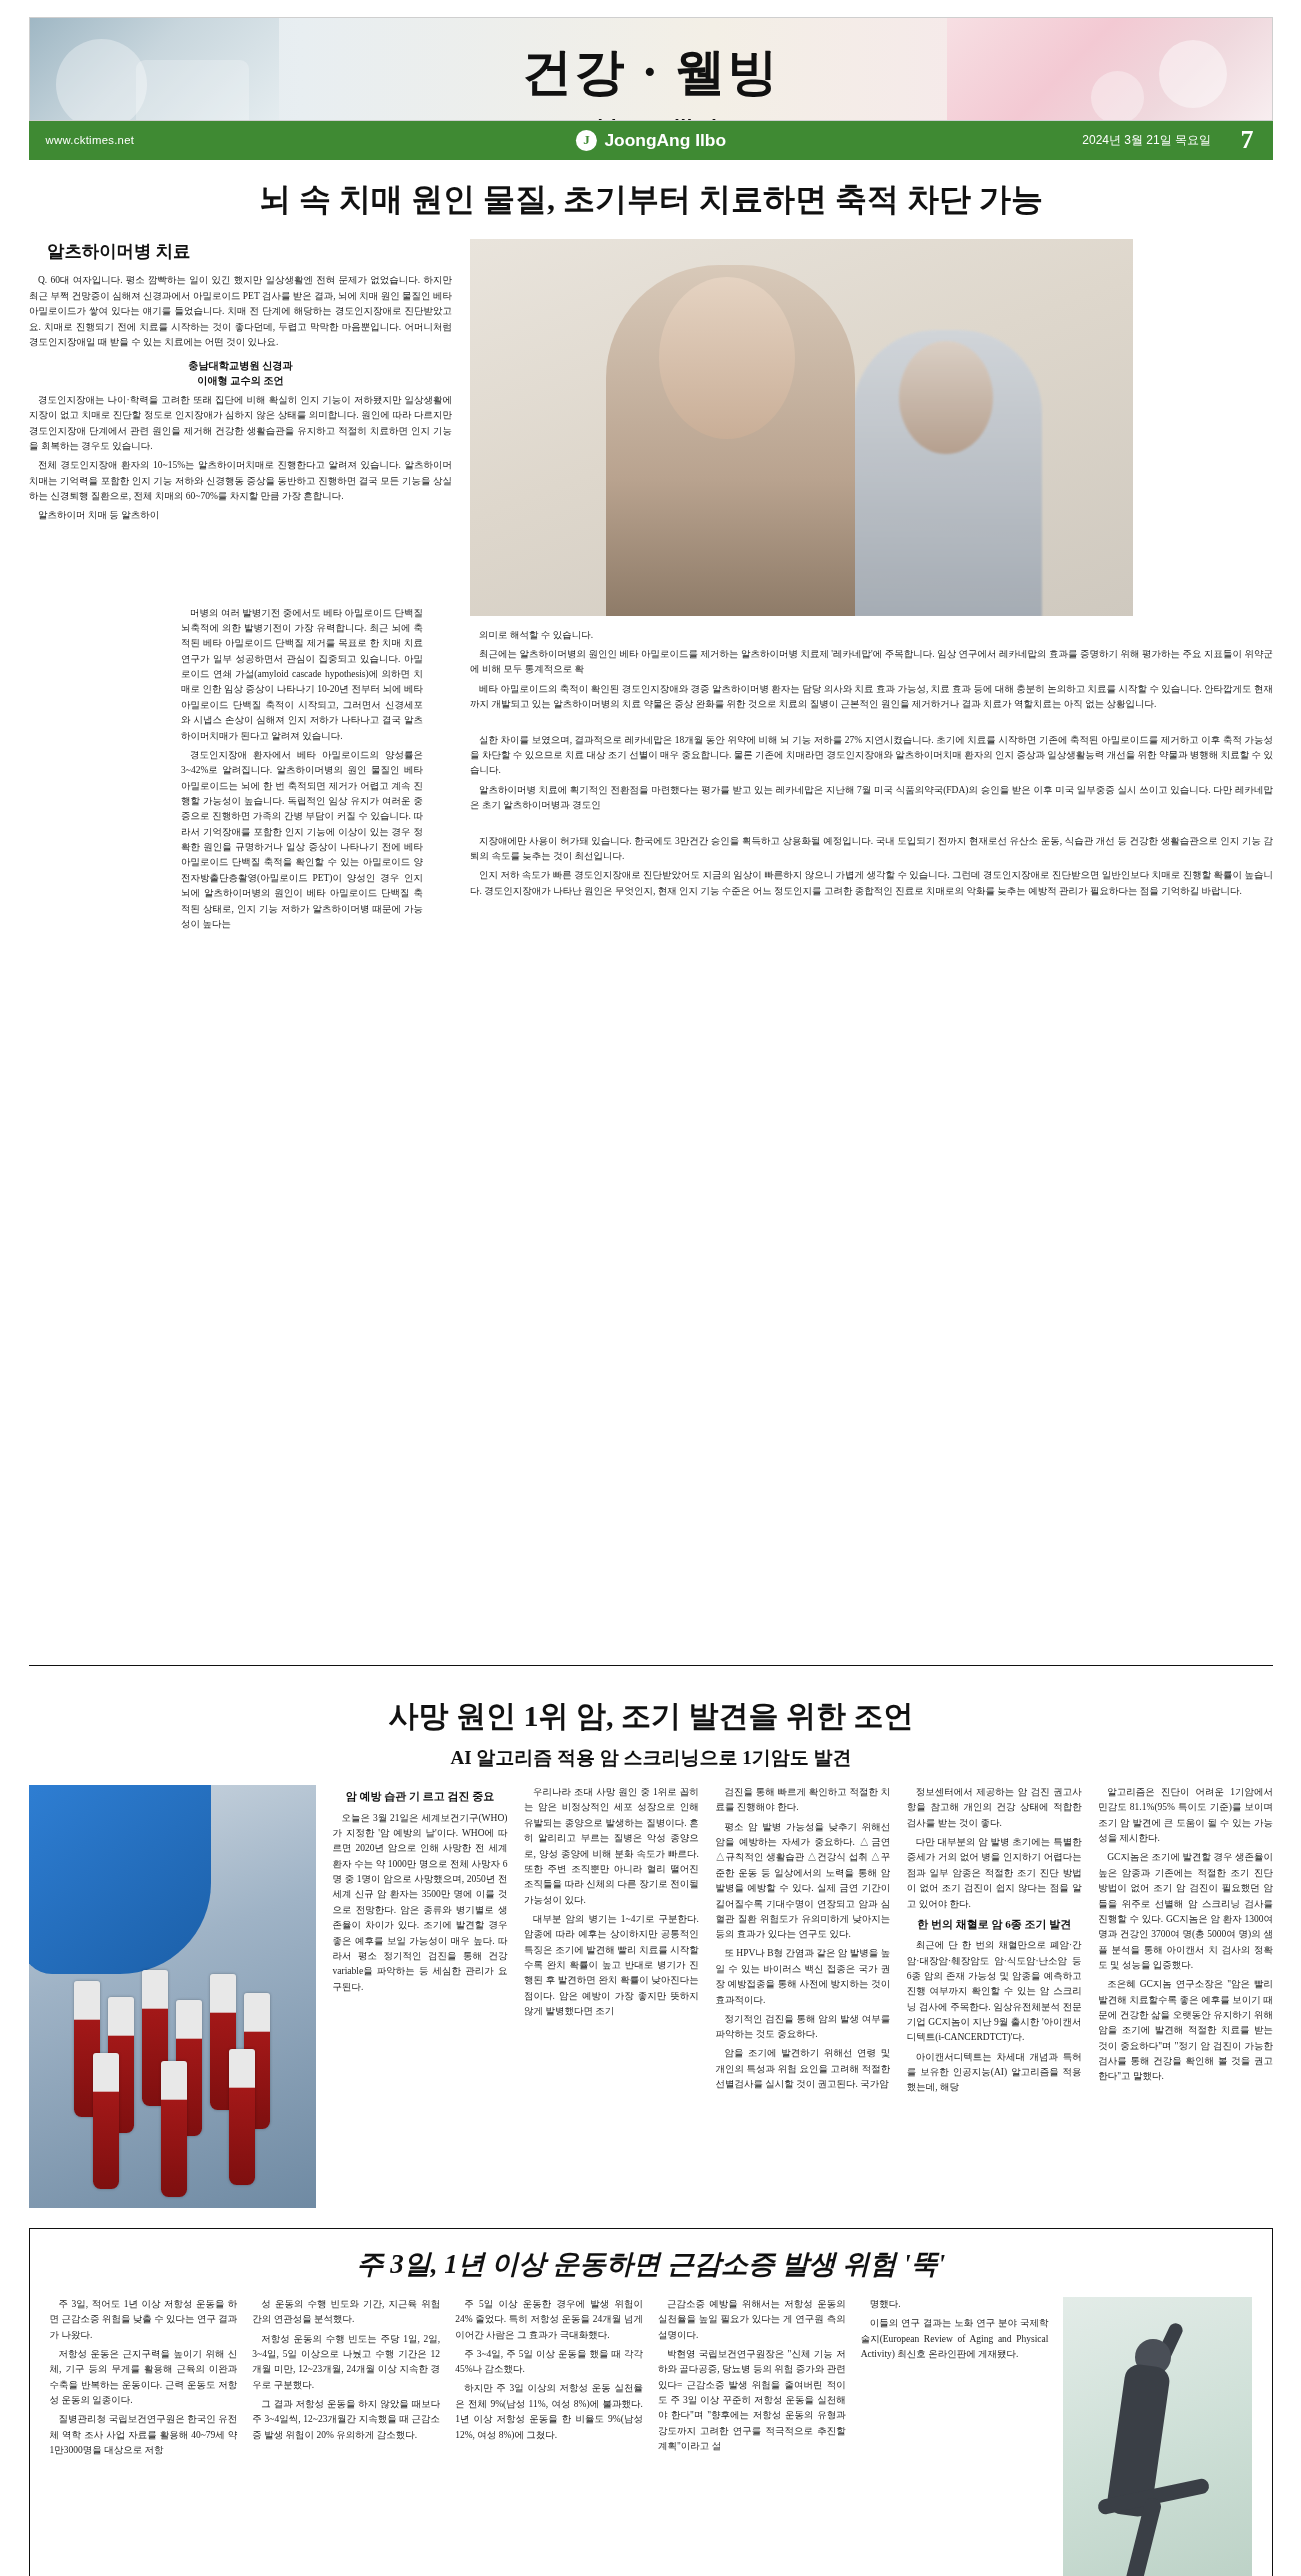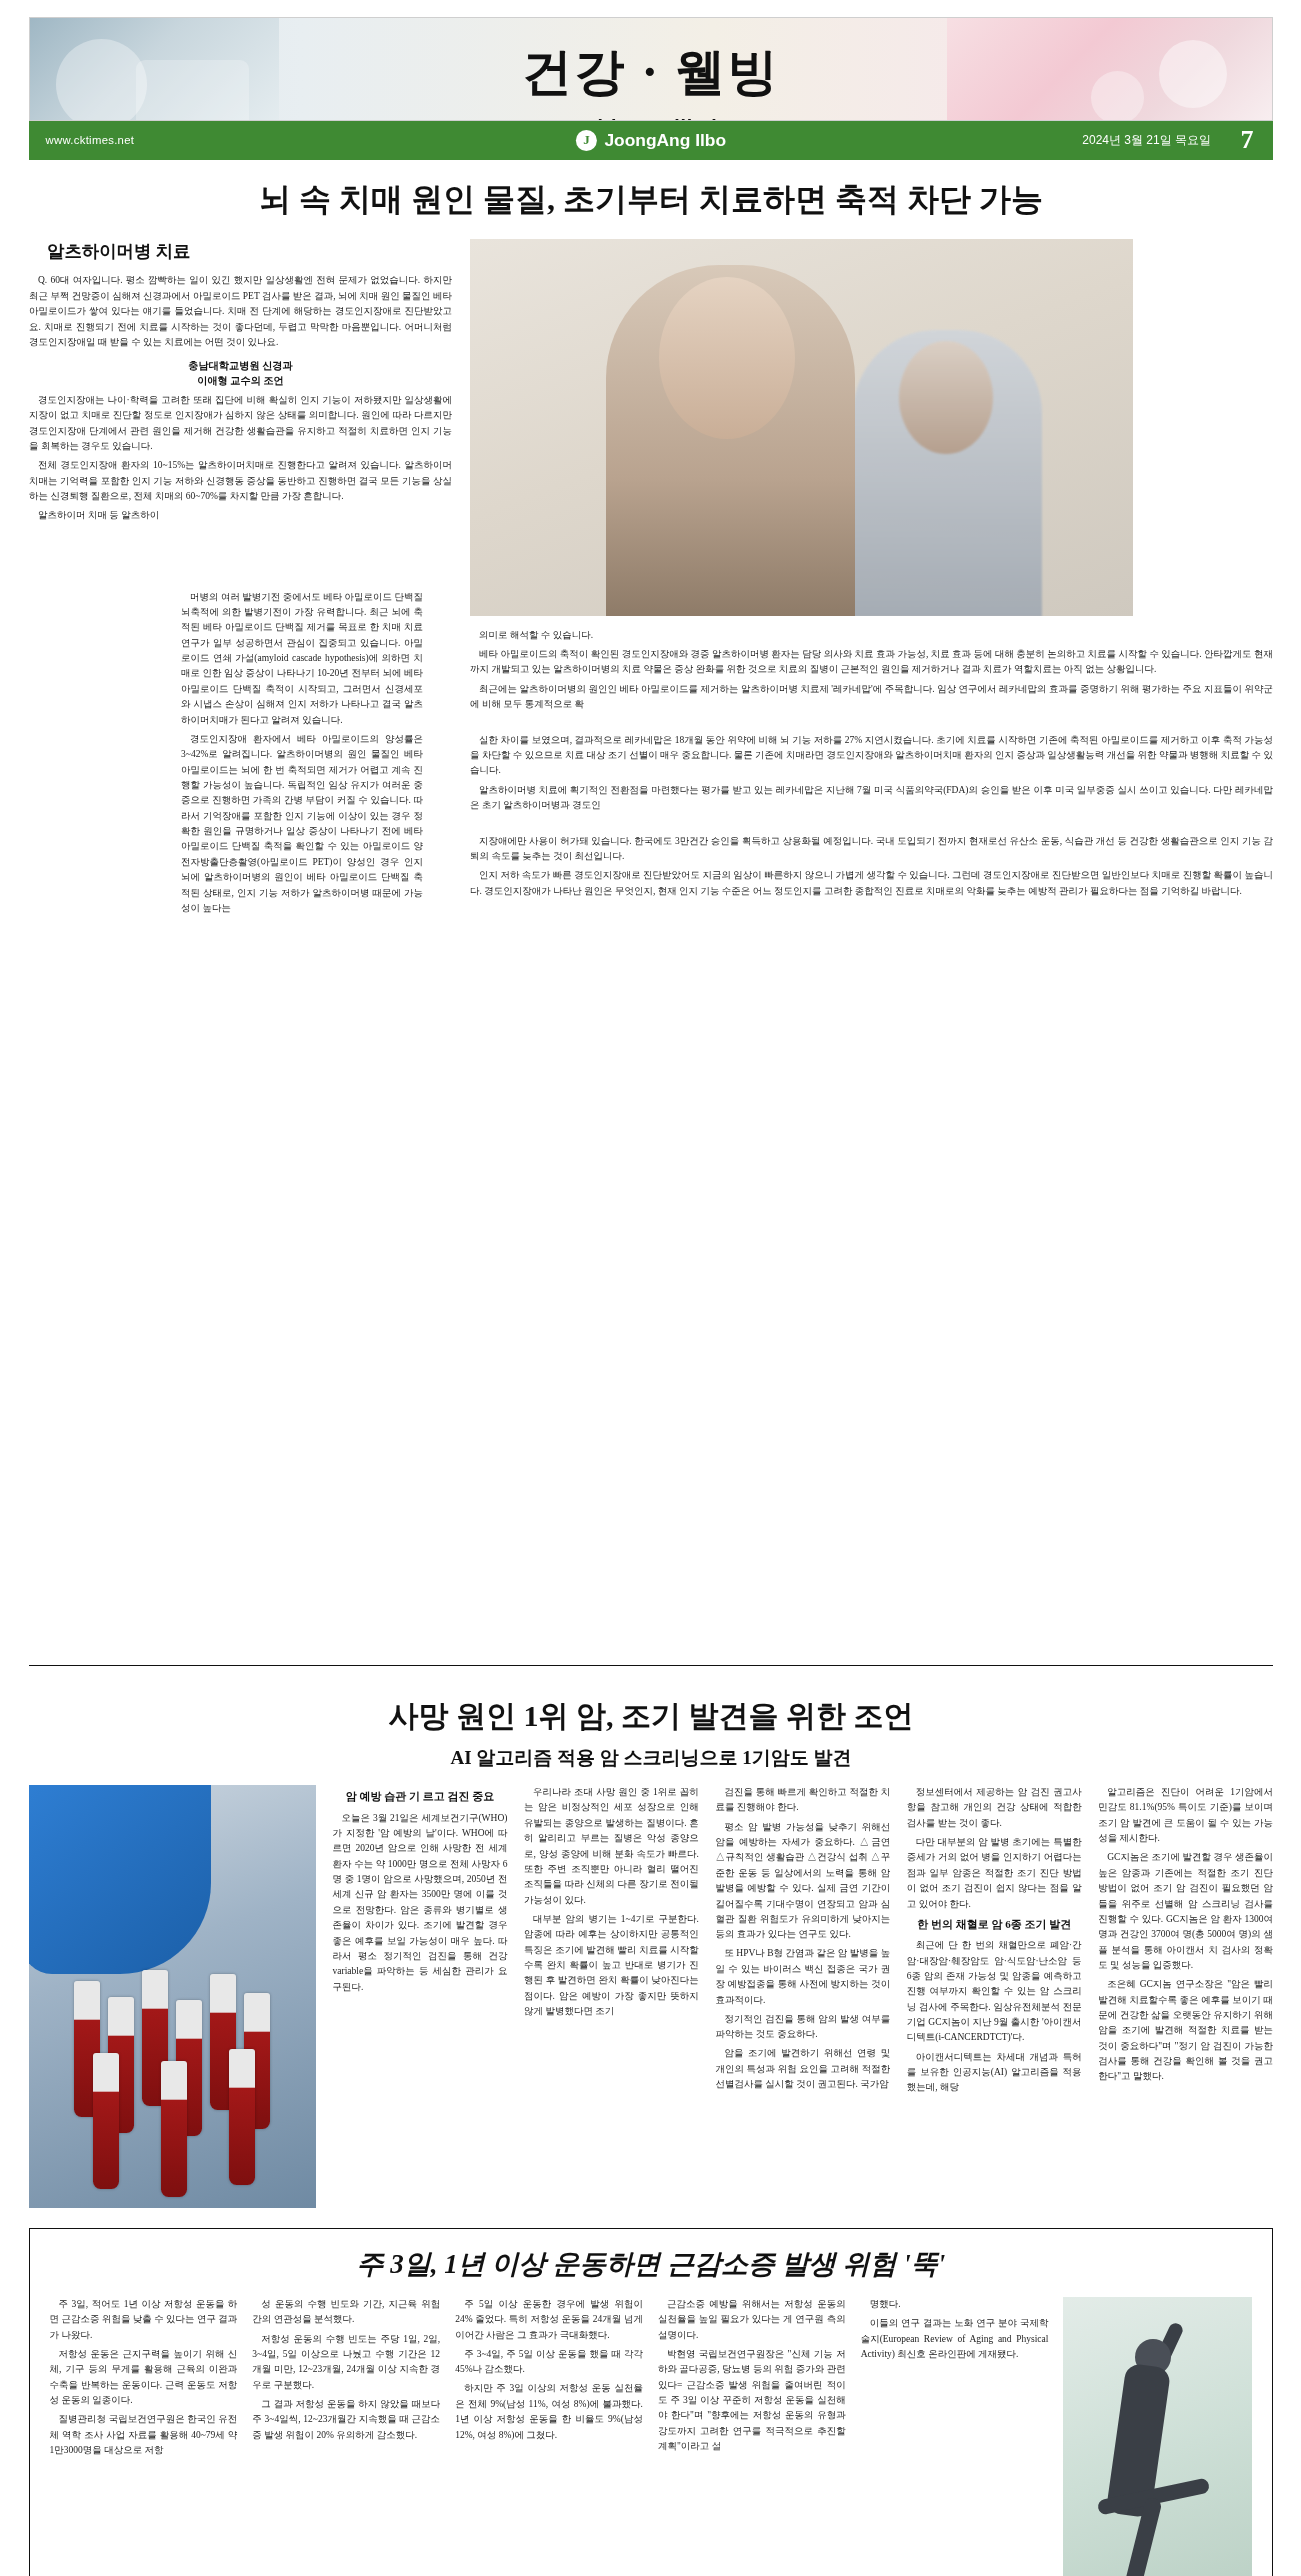--- a/index.html
+++ b/index.html
@@ -155,33 +155,33 @@
       <div class="s1-photo">
         <div class="ph-person2"></div>
         <div class="ph-head2"></div>
         <div class="ph-person"></div>
         <div class="ph-head"></div>
       </div>
     </div>
     <div class="cols s1-cols" style="margin-left:441px;">
       <div class="col body-text">
         <p>의미로 해석할 수 있습니다.</p>
+        <p>최근에는 알츠하이머병의 원인인 베타 아밀로이드를 제거하는 알츠하이머병 치료제 '레카네맙'에 주목합니다. 임상 연구에서 레카네맙의 효과를 증명하기 위해 평가하는 주요 지표들이 위약군에 비해 모두 통계적으로 확</p>
         <p>베타 아밀로이드의 축적이 확인된 경도인지장애와 경증 알츠하이머병 환자는 담당 의사와 치료 효과 가능성, 치료 효과 등에 대해 충분히 논의하고 치료를 시작할 수 있습니다. 안타깝게도 현재까지 개발되고 있는 알츠하이머병의 치료 약물은 증상 완화를 위한 것으로 치료의 질병이 근본적인 원인을 제거하거나 결과 치료가 역할치료는 아직 없는 상황입니다.</p>
-        <p>최근에는 알츠하이머병의 원인인 베타 아밀로이드를 제거하는 알츠하이머병 치료제 '레카네맙'에 주목합니다. 임상 연구에서 레카네맙의 효과를 증명하기 위해 평가하는 주요 지표들이 위약군에 비해 모두 통계적으로 확</p>
       </div>
       <div class="col body-text">
         <p>실한 차이를 보였으며, 결과적으로 레카네맙은 18개월 동안 위약에 비해 뇌 기능 저하를 27% 지연시켰습니다. 초기에 치료를 시작하면 기존에 축적된 아밀로이드를 제거하고 이후 축적 가능성을 차단할 수 있으므로 치료 대상 조기 선별이 매우 중요합니다. 물론 기존에 치매라면 경도인지장애와 알츠하이머치매 환자의 인지 증상과 일상생활능력 개선을 위한 약물과 병행해 치료할 수 있습니다.</p>
         <p>알츠하이머병 치료에 획기적인 전환점을 마련했다는 평가를 받고 있는 레카네맙은 지난해 7월 미국 식품의약국(FDA)의 승인을 받은 이후 미국 일부중증 실시 쓰이고 있습니다. 다만 레카네맙은 초기 알츠하이머병과 경도인</p>
       </div>
       <div class="col body-text">
         <p>지장애에만 사용이 허가돼 있습니다. 한국에도 3만건간 승인을 획득하고 상용화될 예정입니다. 국내 도입되기 전까지 현재로선 유산소 운동, 식습관 개선 등 건강한 생활습관으로 인지 기능 감퇴의 속도를 늦추는 것이 최선입니다.</p>
         <p>인지 저하 속도가 빠른 경도인지장애로 진단받았어도 지금의 임상이 빠른하지 않으니 가볍게 생각할 수 있습니다. 그런데 경도인지장애로 진단받으면 일반인보다 치매로 진행할 확률이 높습니다. 경도인지장애가 나타난 원인은 무엇인지, 현재 인지 기능 수준은 어느 정도인지를 고려한 종합적인 진료로 치매로의 악화를 늦추는 예방적 관리가 필요하다는 점을 기억하길 바랍니다.</p>
       </div>
     </div>
-    <div class="body-text" style="position:absolute; left:181px; top:573px; width:242px;">
+    <div class="body-text" style="position:absolute; left:181px; top:589px; width:242px;">
       <p>머병의 여러 발병기전 중에서도 베타 아밀로이드 단백질 뇌축적에 의한 발병기전이 가장 유력합니다. 최근 뇌에 축적된 베타 아밀로이드 단백질 제거를 목표로 한 치매 치료 연구가 일부 성공하면서 관심이 집중되고 있습니다. 아밀로이드 연쇄 가설(amyloid cascade hypothesis)에 의하면 치매로 인한 임상 증상이 나타나기 10-20년 전부터 뇌에 베타 아밀로이드 단백질 축적이 시작되고, 그러면서 신경세포와 시냅스 손상이 심해져 인지 저하가 나타나고 결국 알츠하이머치매가 된다고 알려져 있습니다.</p>
       <p>경도인지장애 환자에서 베타 아밀로이드의 양성률은 3~42%로 알려집니다. 알츠하이머병의 원인 물질인 베타 아밀로이드는 뇌에 한 번 축적되면 제거가 어렵고 계속 진행할 가능성이 높습니다. 독립적인 임상 유지가 여러운 중증으로 진행하면 가족의 간병 부담이 커질 수 있습니다. 따라서 기억장애를 포함한 인지 기능에 이상이 있는 경우 정확한 원인을 규명하거나 일상 증상이 나타나기 전에 베타 아밀로이드 단백질 축적을 확인할 수 있는 아밀로이드 양전자방출단층촬영(아밀로이드 PET)이 양성인 경우 인지 뇌에 알츠하이머병의 원인이 베타 아밀로이드 단백질 축적된 상태로, 인지 기능 저하가 알츠하이머병 때문에 가능성이 높다는</p>
     </div>
   </div>
 
   <hr class="rule" style="margin-top:762px;">
 
   <div class="story2">
     <div class="headline">사망 원인 1위 암, 조기 발견을 위한 조언</div>
     <div class="deck">AI 알고리즘 적용 암 스크리닝으로 1기암도 발견</div>

